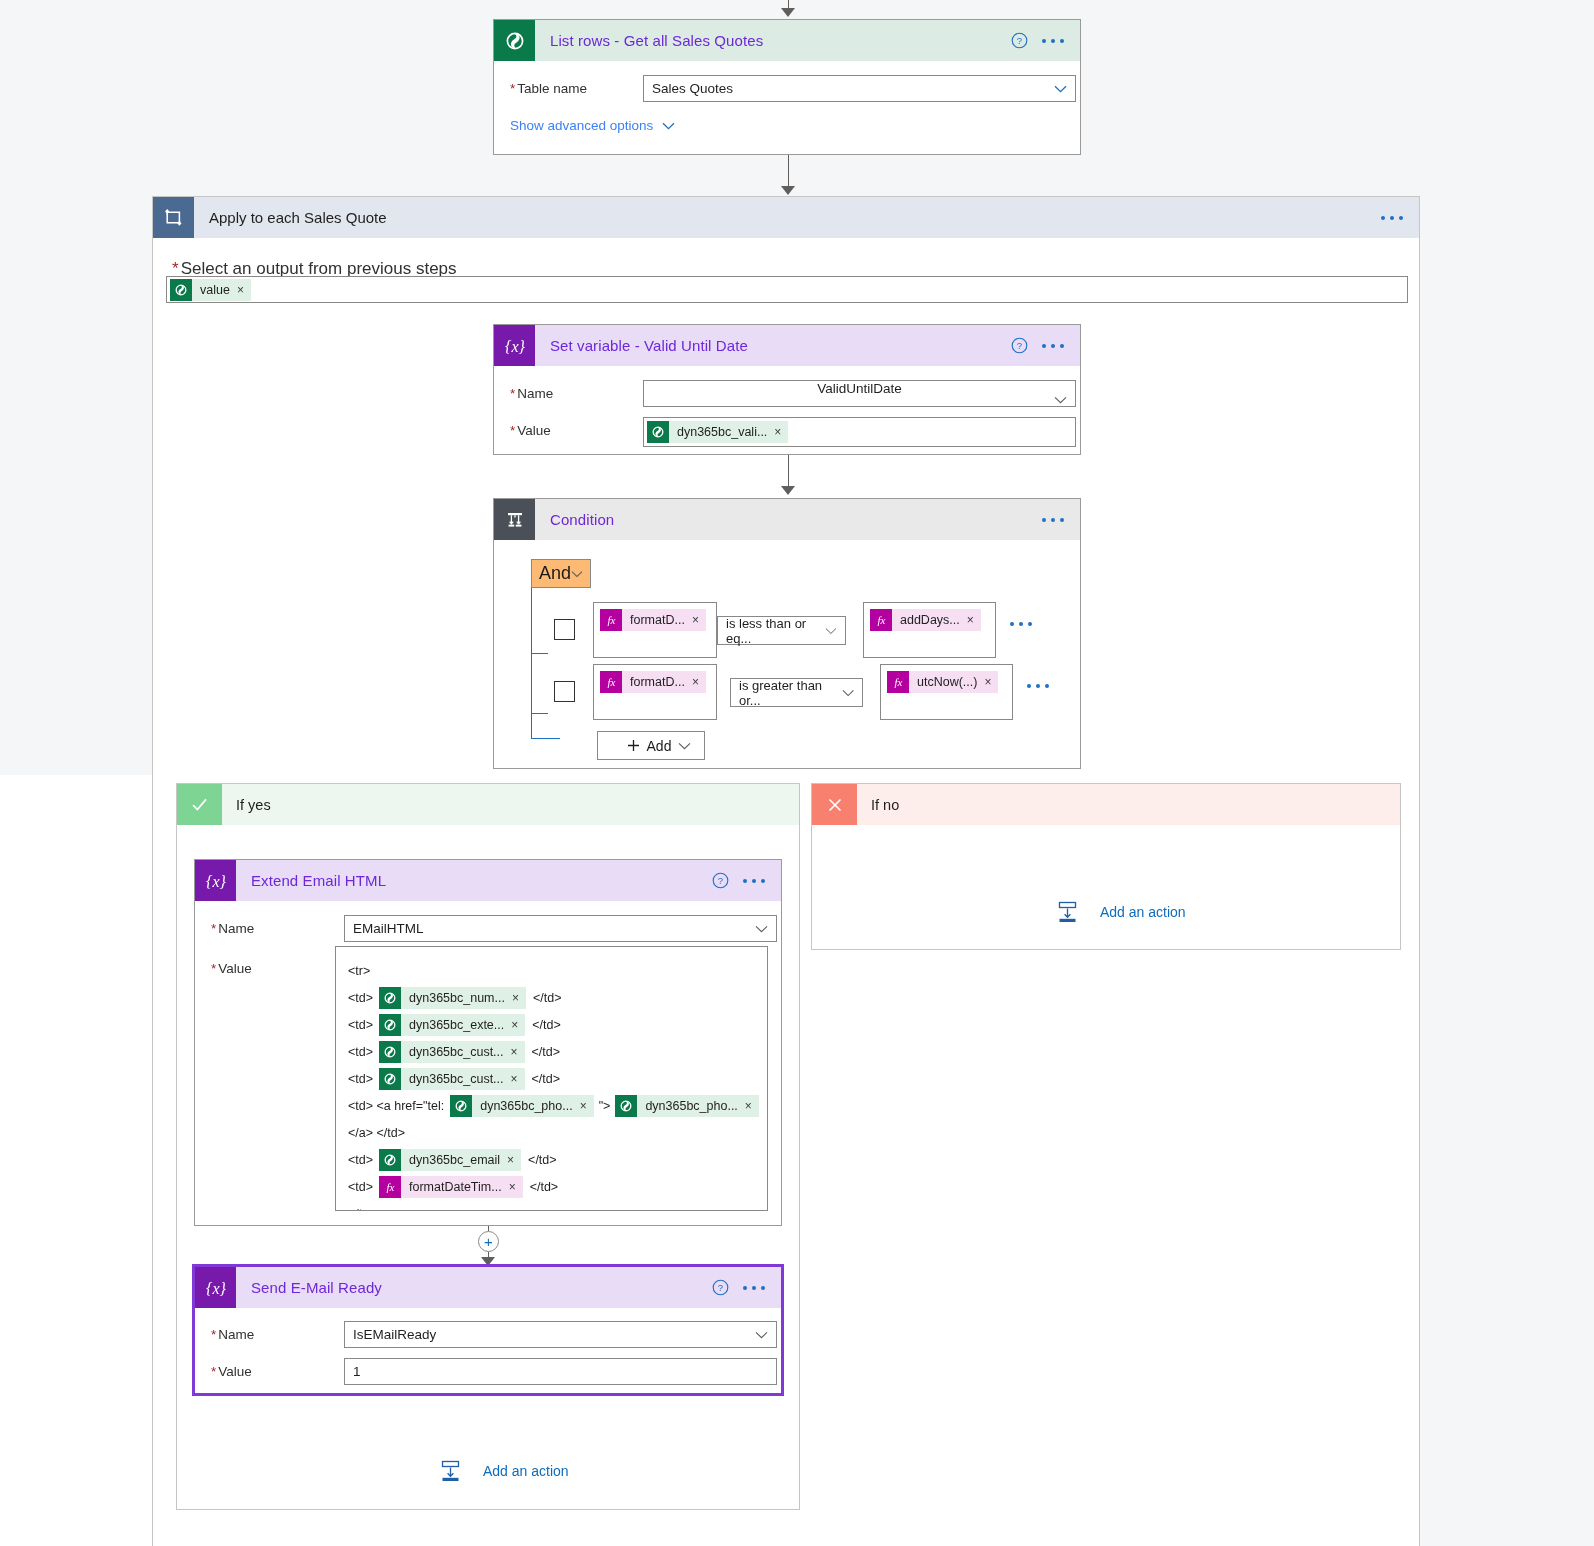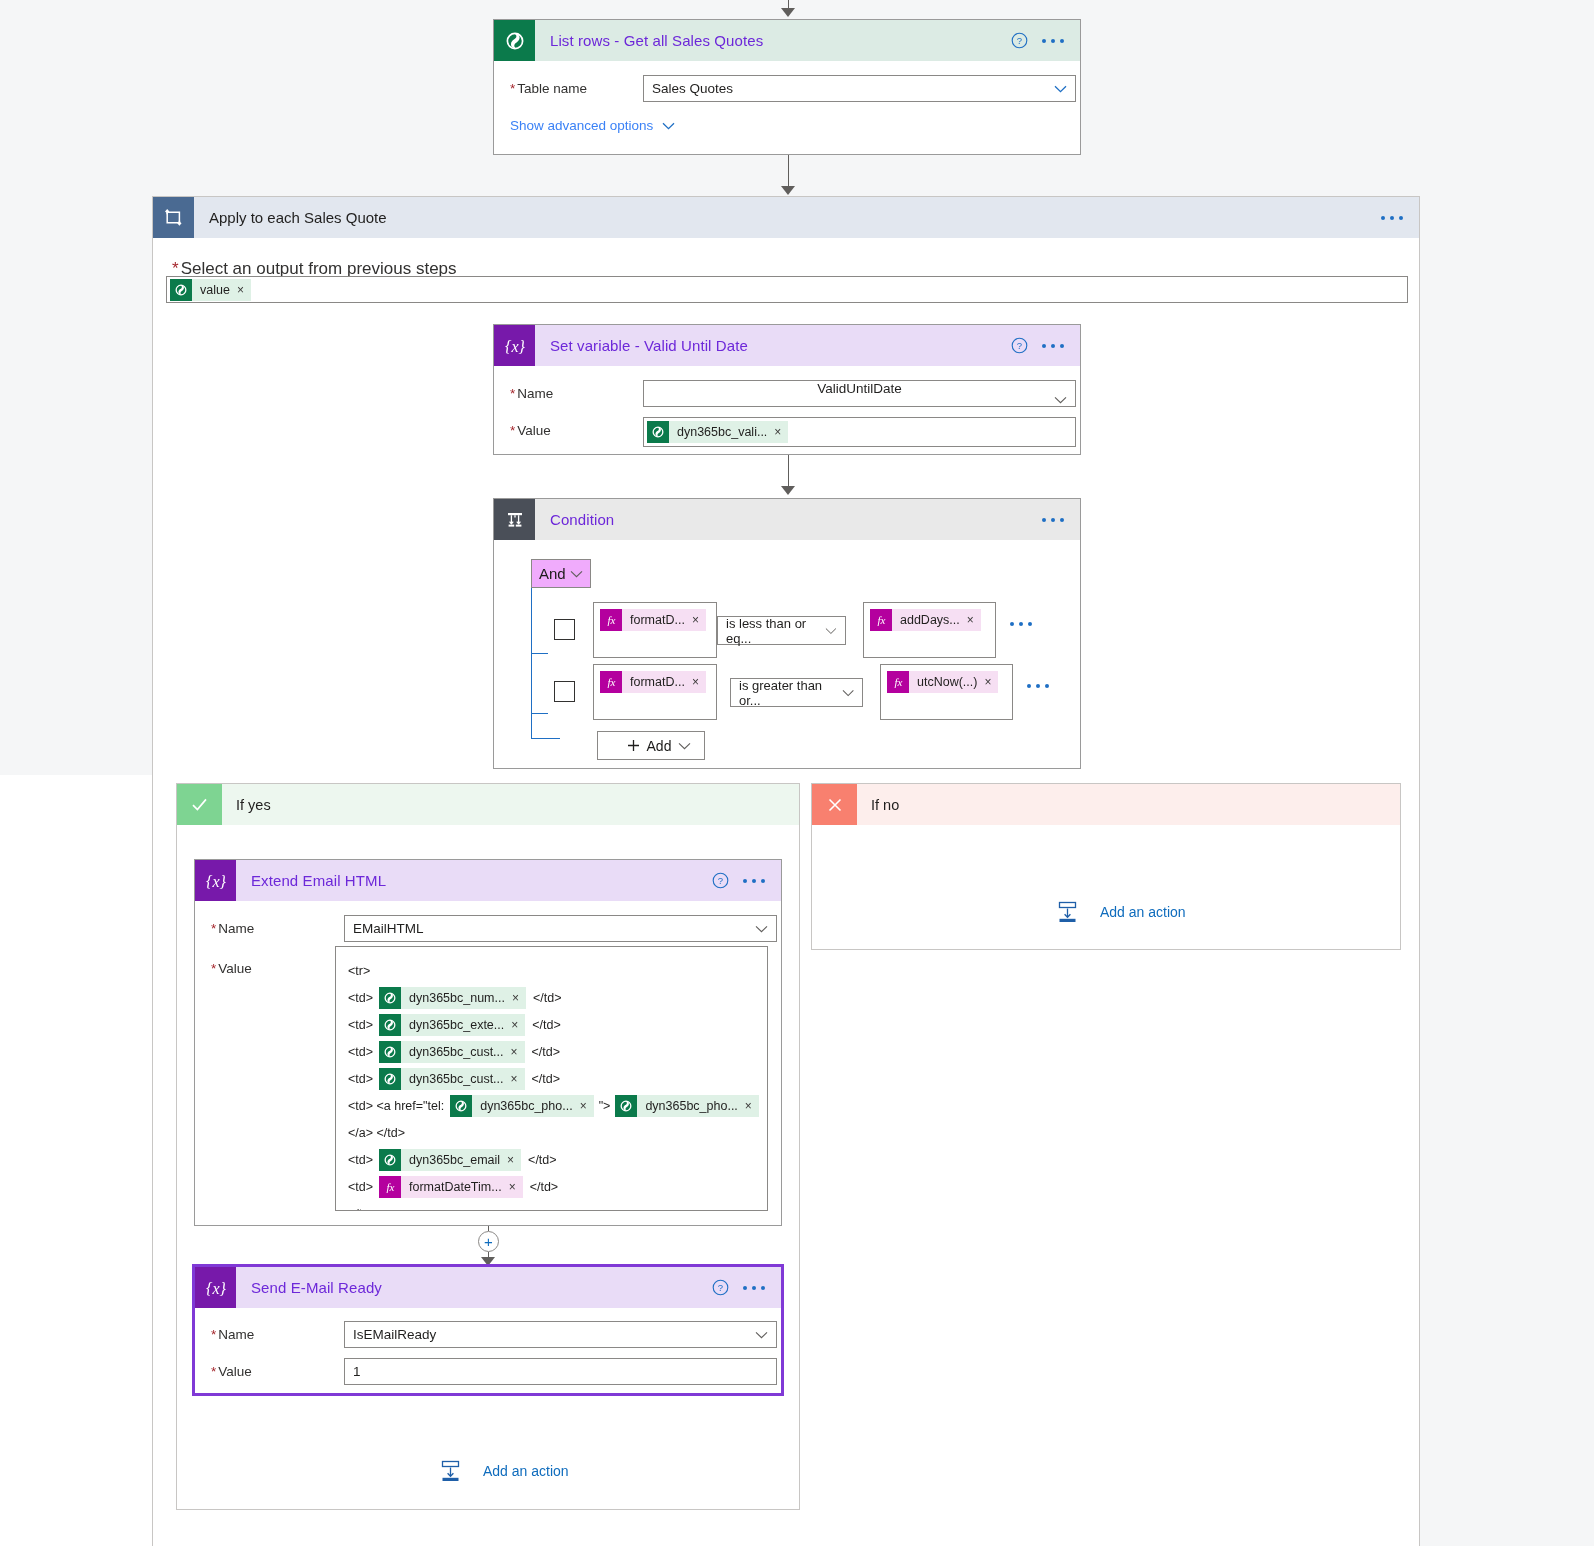--- a/index.html
+++ b/index.html
@@ -74,22 +74,22 @@
   #loop-title { padding-left:15px; font-size:15px; color:#201f1e; flex:1 1 auto; }
 
   #loop-select-label { position:absolute; left:19px; top:62px; font-size:17px; color:#323130; }
   #loop-select-box {
     position:absolute; left:13px; top:79px; width:1242px; height:27px;
     border:1px solid #8a8886; background:#fff; display:flex; align-items:center; padding-left:3px;
   }
 
   
   .cond-and {
-    width:60px; height:29px; border:1px solid #8a8886; background:#f0abfc;
-    display:flex; align-items:center; padding:0 7px; font-size:15px;
+    width:60px; height:29px; border:1px solid #8a8886; background:#fdba74;
+    display:flex; align-items:center; padding:0 7px; font-size:18px;
   }
   .cond-row { display:flex; align-items:flex-start; gap:0; margin-bottom:6px; }
   .cond-check {
     width:21px; height:21px; border:1px solid #323130; background:#fff; flex:0 0 21px;
   }
   .cond-cell {
     border:1px solid #8a8886; background:#fff; height:56px;
     display:flex; align-items:flex-start; padding:6px 6px 0 6px;
   }
   .cond-cell.op { align-items:center; height:29px; padding:0 8px; font-size:13px; color:#201f1e; }

